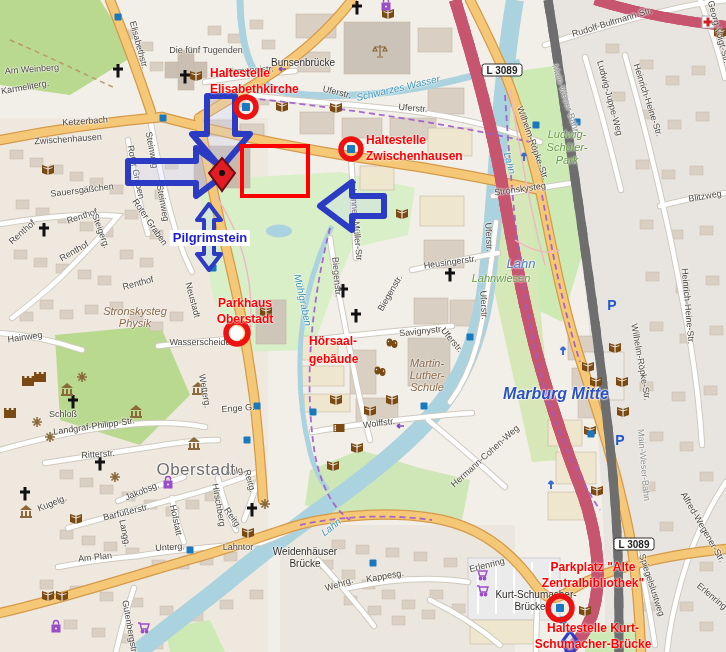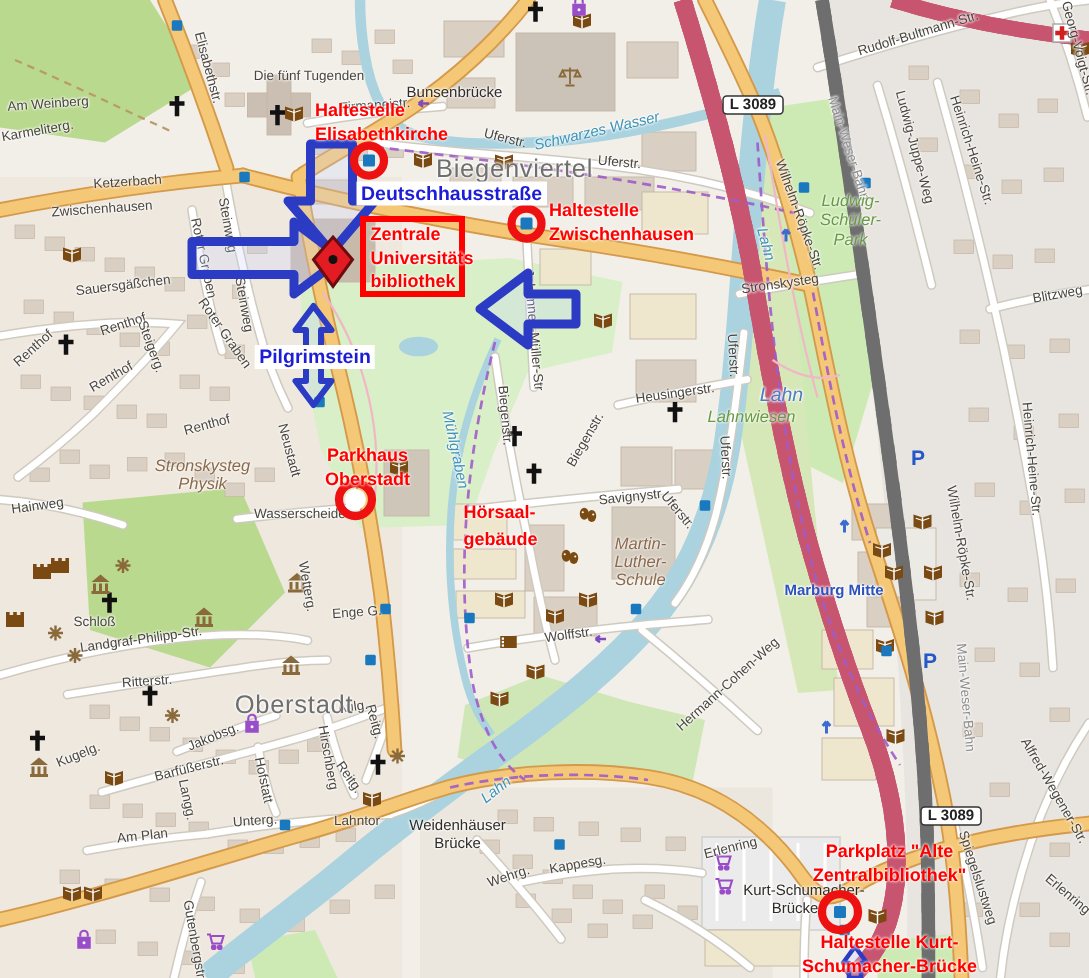--- a/index.html
+++ b/index.html
@@ -8,21 +8,21 @@
   #stage svg{position:absolute;left:0;top:0;}
   .layer{position:absolute;left:0;top:0;width:726px;height:652px;}
   .lbl{position:absolute;white-space:nowrap;font-size:9px;color:#4a463f;
        transform:translate(-50%,-50%) rotate(var(--r,0deg));
        text-shadow:0 0 2px #fff,0 0 2px #fff,0 0 2px #fff;}
   .lbl.name{font-size:10px;color:#2f2c28;}
   .lbl.rail{color:#8d8d8d;}
   .lbl.district{font-size:17px;color:#6f6f6f;letter-spacing:.5px;}
   .lbl.water{font-style:italic;color:#3f93b5;font-size:10px;}
   .lbl.waterbig{font-style:italic;color:#4b7dc0;font-size:13px;}
-  .lbl.station{font-weight:bold;color:#2b52be;font-size:10px;}
+  .lbl.station{font-style:italic;font-weight:bold;color:#2b52be;font-size:16px;}
   .arealbl{position:absolute;transform:translate(-50%,0);text-align:center;
        text-shadow:0 0 2px #fff,0 0 2px #fff;}
   .arealbl.campus{font-style:italic;color:#5d8a4a;font-size:13.5px;}
   .arealbl.park{font-style:italic;color:#679a43;font-size:11px;}
   .arealbl.poi{font-style:italic;color:#8a6a4a;font-size:11px;}
   .badge{position:absolute;transform:translate(-50%,-50%);background:#fff;
        border:1.5px solid #333;border-radius:3px;padding:0 4px;
        font-size:10px;font-weight:bold;color:#222;}
   .anno-red{position:absolute;color:#f00;font-weight:bold;font-size:12px;
        line-height:15.5px;text-shadow:0 0 2px #fff,0 0 2px #fff;}
@@ -763,21 +763,20 @@
       <div class="lbl rail" style="left: 566px; top: 99px; --r: 72deg;">Main-Weser-Bahn</div>
       <div class="lbl rail" style="left: 644px; top: 465px; --r: 85deg;">Main-Weser-Bahn</div>
       <div class="lbl" style="left: 612px; top: 22px; --r: -17deg;">Rudolf-Bultmann-Str.</div>
       <div class="lbl" style="left: 610px; top: 98px; --r: 75deg;">Ludwig-Juppe-Weg</div>
       <div class="lbl" style="left: 648px; top: 100px; --r: 72deg;">Heinrich-Heine-Str.</div>
       <div class="lbl" style="left: 688px; top: 306px; --r: 85deg;">Heinrich-Heine-Str.</div>
       <div class="lbl" style="left: 705px; top: 196px; --r: -10deg;">Blitzweg</div>
       <div class="lbl" style="left: 719px; top: 32px; --r: 75deg;">Georg-Voigt-Str.</div>
       <div class="lbl" style="left: 652px; top: 585px; --r: 72deg;">Spiegelslustweg</div>
       <div class="lbl" style="left: 703px; top: 527px; --r: 60deg;">Alfred-Wegener-Str.</div>
-      <div class="lbl district" style="left: 343px; top: 113px;">Biegenviertel</div>
       <div class="lbl district" style="left: 196px; top: 470px;">Oberstadt</div>
       <div class="lbl water" style="left: 398px; top: 88px; --r: -13deg;">Schwarzes Wasser</div>
       <div class="lbl water" style="left: 510px; top: 163px; --r: 75deg;">Lahn</div>
       <div class="lbl waterbig" style="left: 521px; top: 263px; --r: 0deg;">Lahn</div>
       <div class="lbl water" style="left: 331px; top: 527px; --r: -38deg;">Lahn</div>
       <div class="lbl water" style="left: 303px; top: 300px; --r: 78deg;">Mühlgraben</div>
       <div class="lbl station" style="left: 556px; top: 394px;">Marburg Mitte</div>
       <div class="arealbl park" style="left: 567px; top: 128px; line-height: 13px;">
         <div>Ludwig-</div>
         <div>Schüler-</div>
@@ -822,41 +821,35 @@
           <circle cx="222" cy="173" r="3" fill="#111"></circle>
         </g>
       </g>
   </svg>
 
   <div id="annolabels" class="layer">
       <div class="anno-red" style="left: 210px; top: 66px;">
         <div>Haltestelle</div>
         <div>Elisabethkirche</div>
       </div>
-      <div class="anno-red" style="left: 247px; top: 149px;">
-        <div>Zentrale</div>
-        <div>Universitäts</div>
-        <div>bibliothek</div>
-      </div>
       <div class="anno-red" style="left: 366px; top: 133px;">
         <div>Haltestelle</div>
         <div>Zwischenhausen</div>
       </div>
       <div class="anno-red center" style="left: 245px; top: 296px;">
         <div>Parkhaus</div>
         <div>Oberstadt</div>
       </div>
       <div class="anno-red" style="left: 309px; top: 332px; line-height: 18px;">
         <div>Hörsaal-</div>
         <div>gebäude</div>
       </div>
       <div class="anno-red center" style="left: 593px; top: 560px;">
         <div>Parkplatz "Alte</div>
         <div>Zentralbibliothek"</div>
       </div>
       <div class="anno-red center" style="left: 593px; top: 621px;">
         <div>Haltestelle Kurt-</div>
         <div>Schumacher-Brücke</div>
       </div>
-      <div class="anno-blue" style="left: 301px; top: 129px;">Deutschhausstraße</div>
       <div class="anno-blue" style="left: 210px; top: 238px;">Pilgrimstein</div>
     </div>
 </div>
 
 </body></html>

